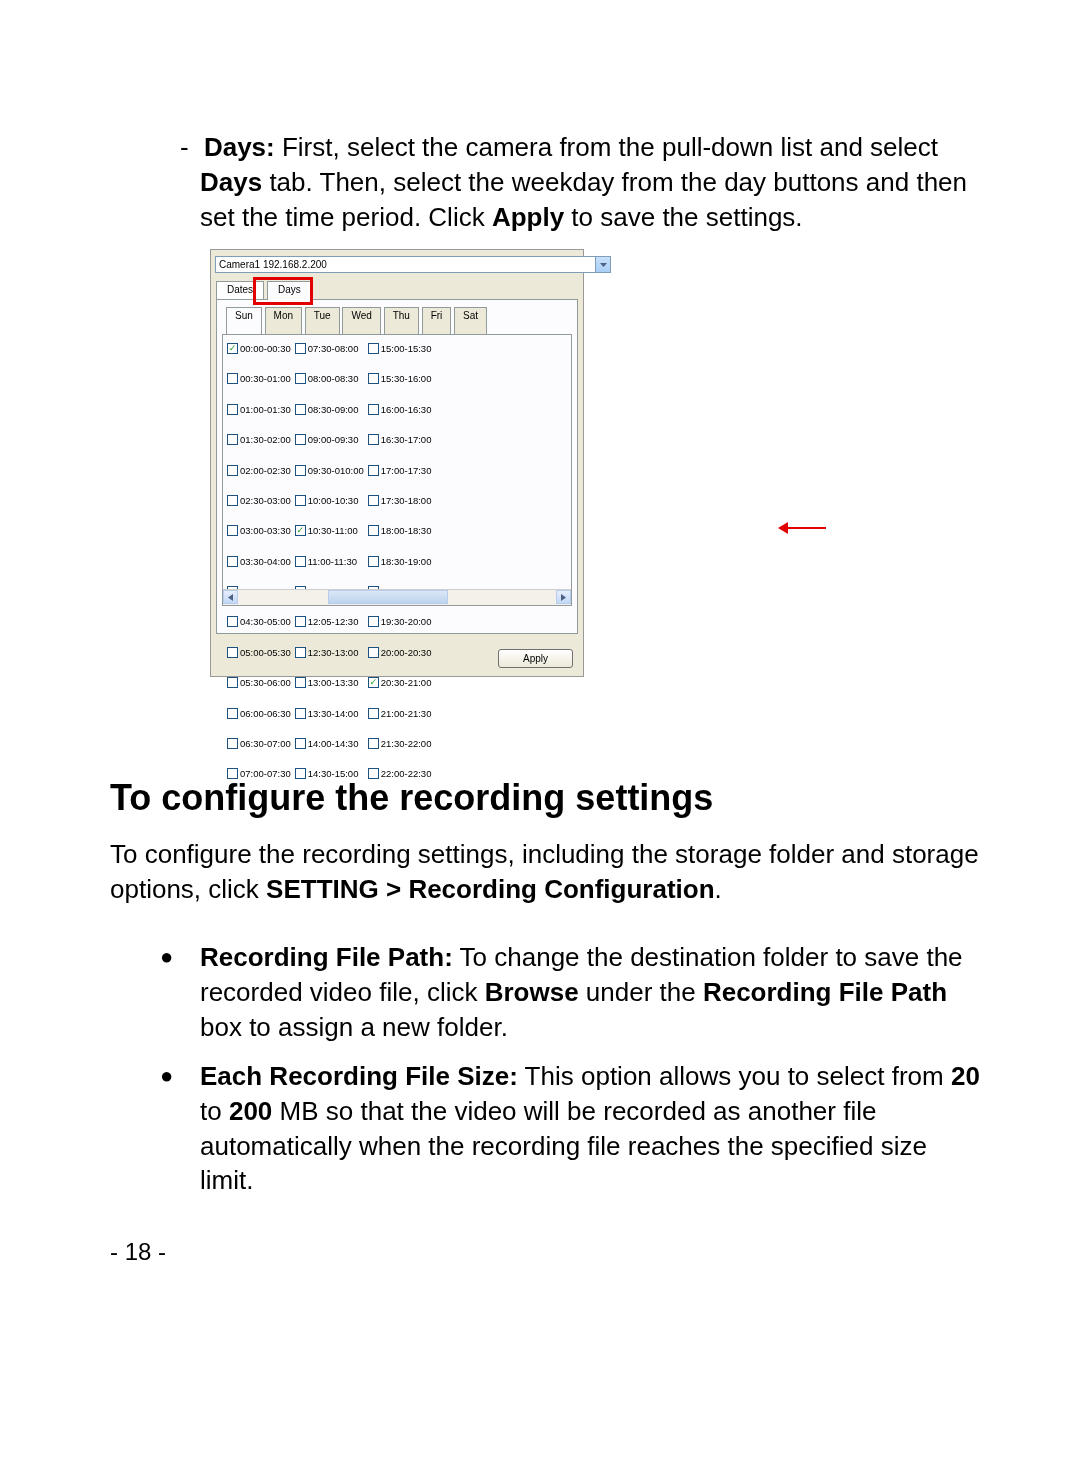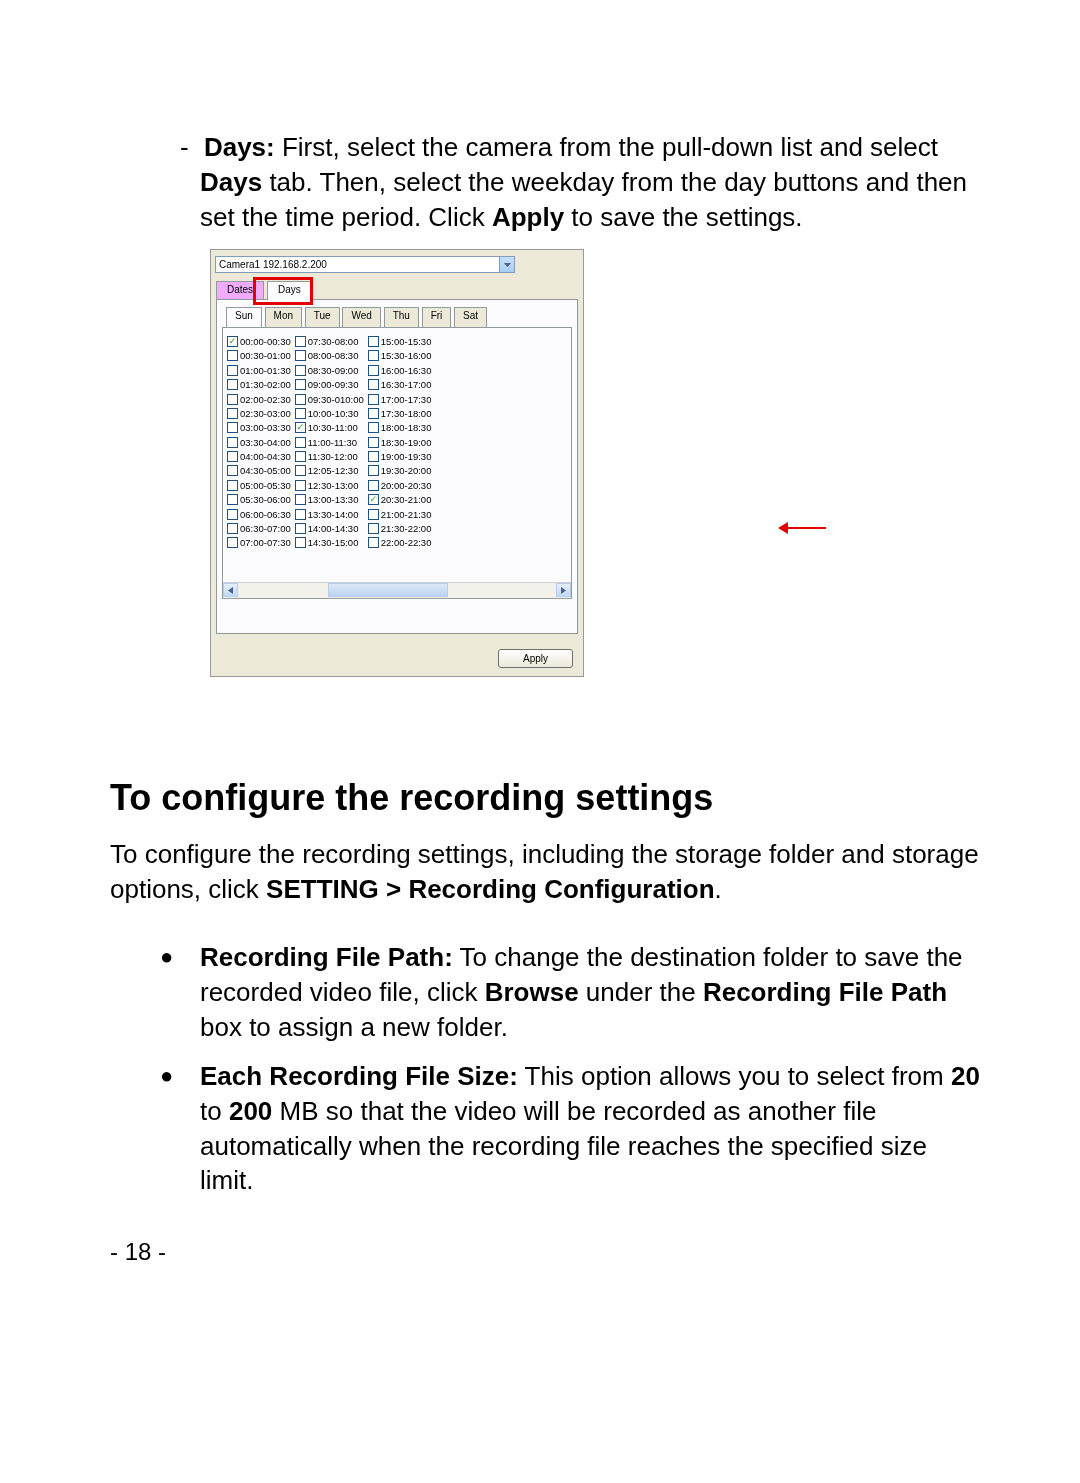--- a/index.html
+++ b/index.html
@@ -64,21 +64,21 @@
     box-sizing: border-box;
   }
   .shot-inner {
     position: absolute;
     left: 4px;
     right: 4px;
     top: 6px;
   }
   .dropdown {
     display: flex;
-    width: 300px;
+    width: 396px;
     height: 17px;
     background: #fff;
     border: 1px solid #7f9db9;
     align-items: center;
     padding-left: 3px;
     box-sizing: border-box;
   }
   .dropdown .dd-btn {
     margin-left: auto;
     width: 14px;
@@ -94,21 +94,21 @@
   
   .tabs-row {
     position: absolute;
     top: 31px;
     left: 5px;
   }
   .tab {
     display: inline-block;
     height: 16px;
     padding: 2px 10px 0;
-    background: #f0abfc;
+    background: #ffffff;
     border: 1px solid #919b9c;
     border-bottom: none;
     font-size: 10px;
     vertical-align: bottom;
   }
   .tab.active {
     background: #fcfcfe;
     position: relative;
     z-index: 2;
   }
@@ -132,21 +132,21 @@
     border: 3px solid #e30000;
     pointer-events: none;
     z-index: 5;
   }
   .day-tabs {
     margin-top: 2px;
     margin-left: 4px;
   }
   .day-tab {
     display: inline-block;
-    padding: 2px 8px 7px;
+    padding: 2px 8px 14px;
     border: 1px solid #919b9c;
     border-bottom: none;
     background: #ece9d8;
     font-size: 10px;
   }
   .day-tab.active {
     background: #fcfcfe;
   }
   .time-area {
     border: 1px solid #919b9c;
@@ -157,21 +157,21 @@
     padding: 6px 4px 0 4px;
     box-sizing: border-box;
   }
   .time-cols {
     display: flex;
     gap: 4px;
   }
   .time-col {
     display: flex;
     flex-direction: column;
-    gap: 0px;
+    gap: 16px;
   }
   .time-slot {
     display: flex;
     align-items: center;
     height: 14.4px;
     white-space: nowrap;
   }
   .cb {
     width: 11px;
     height: 11px;

